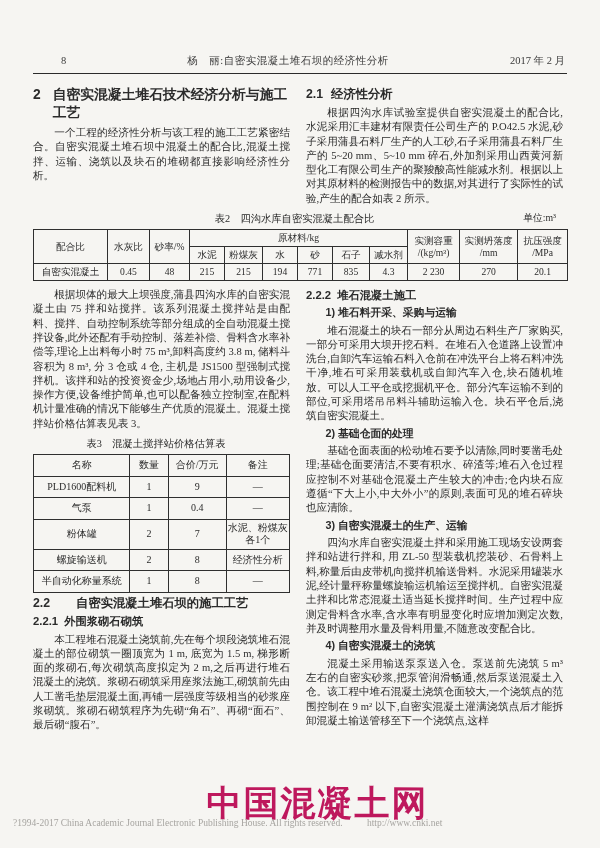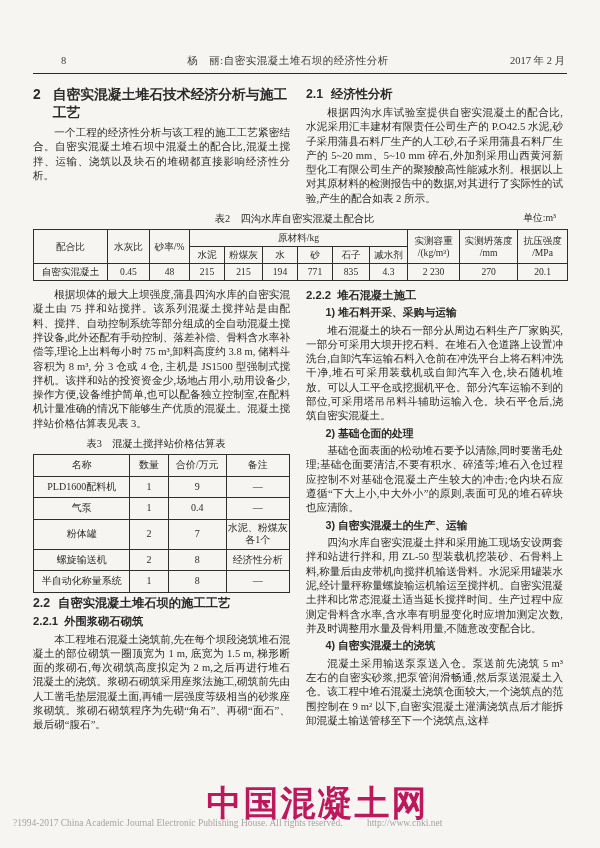--- a/index.html
+++ b/index.html
@@ -185,21 +185,21 @@
                 <tr>
                   <td>半自动化称量系统</td>
                   <td>1</td>
                   <td>8</td>
                   <td>—</td>
                 </tr>
               </tbody>
           </table>
         </div>
 
-        <div class="h-sans h2" style="">
+        <div class="h-sans h2" style="gap:18px;">
           <span class="num">2.2</span>
           <span>自密实混凝土堆石坝的施工工艺</span>
         </div>
         <div class="h-sans h3">
           <span class="num">2.2.1</span>
           <span>外围浆砌石砌筑</span>
         </div>
         <p class="para">本工程堆石混凝土浇筑前,先在每个坝段浇筑堆石混凝土的部位砌筑一圈顶宽为 1 m, 底宽为 1.5 m, 梯形断面的浆砌石,每次砌筑高度拟定为 2 m,之后再进行堆石混凝土的浇筑。浆砌石砌筑采用座浆法施工,砌筑前先由人工凿毛垫层混凝土面,再铺一层强度等级相当的砂浆座浆砌筑。浆砌石砌筑程序为先砌“角石”、再砌“面石”、最后砌“腹石”。</p>
       </div>
 

